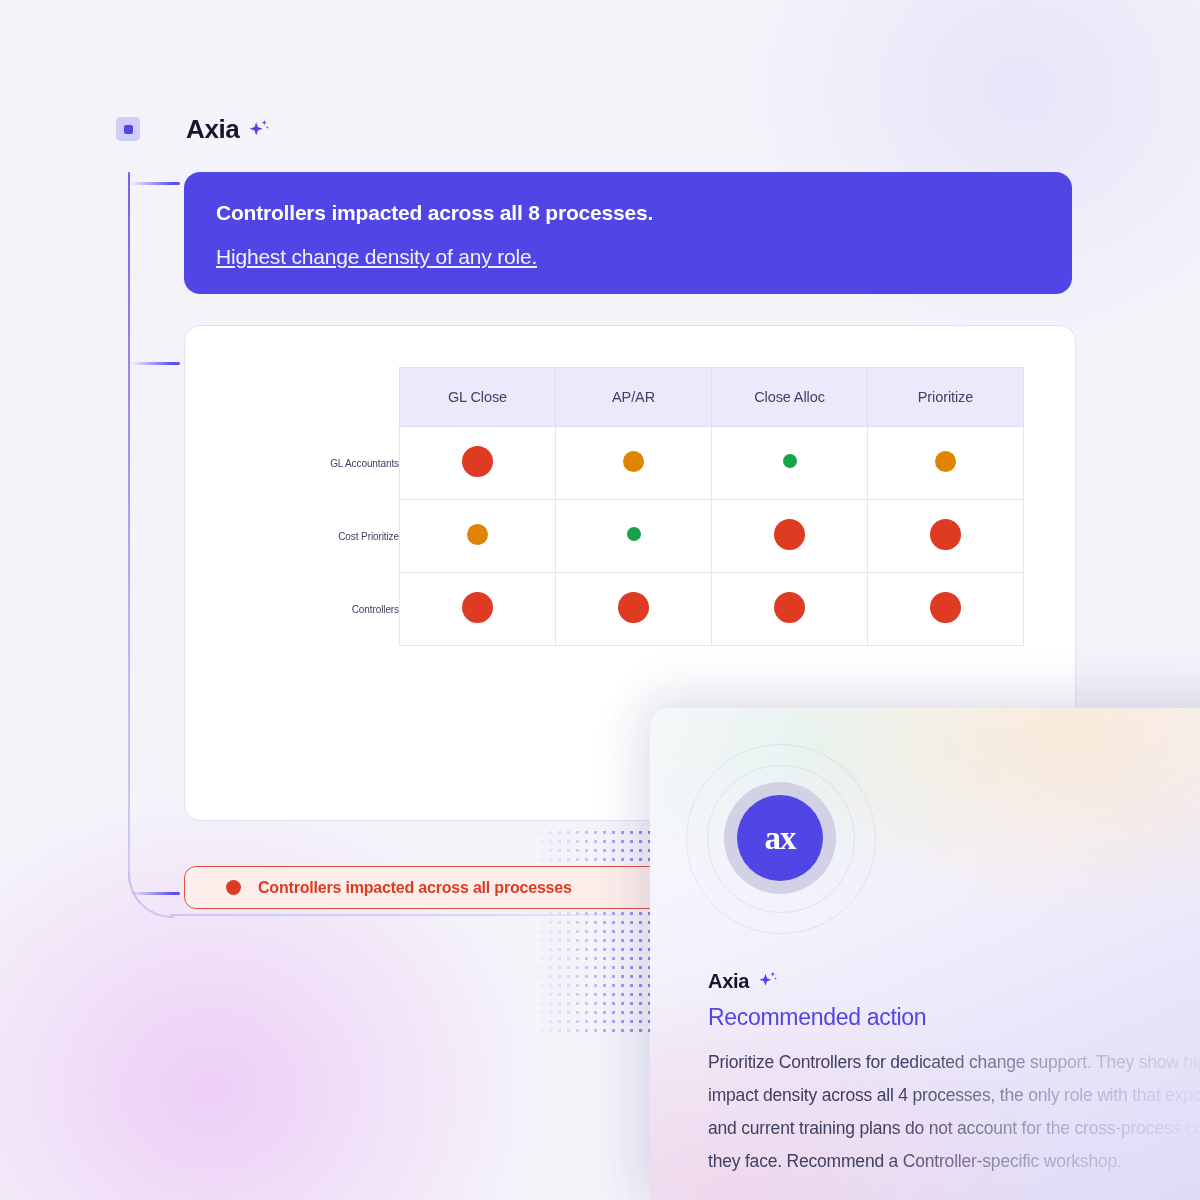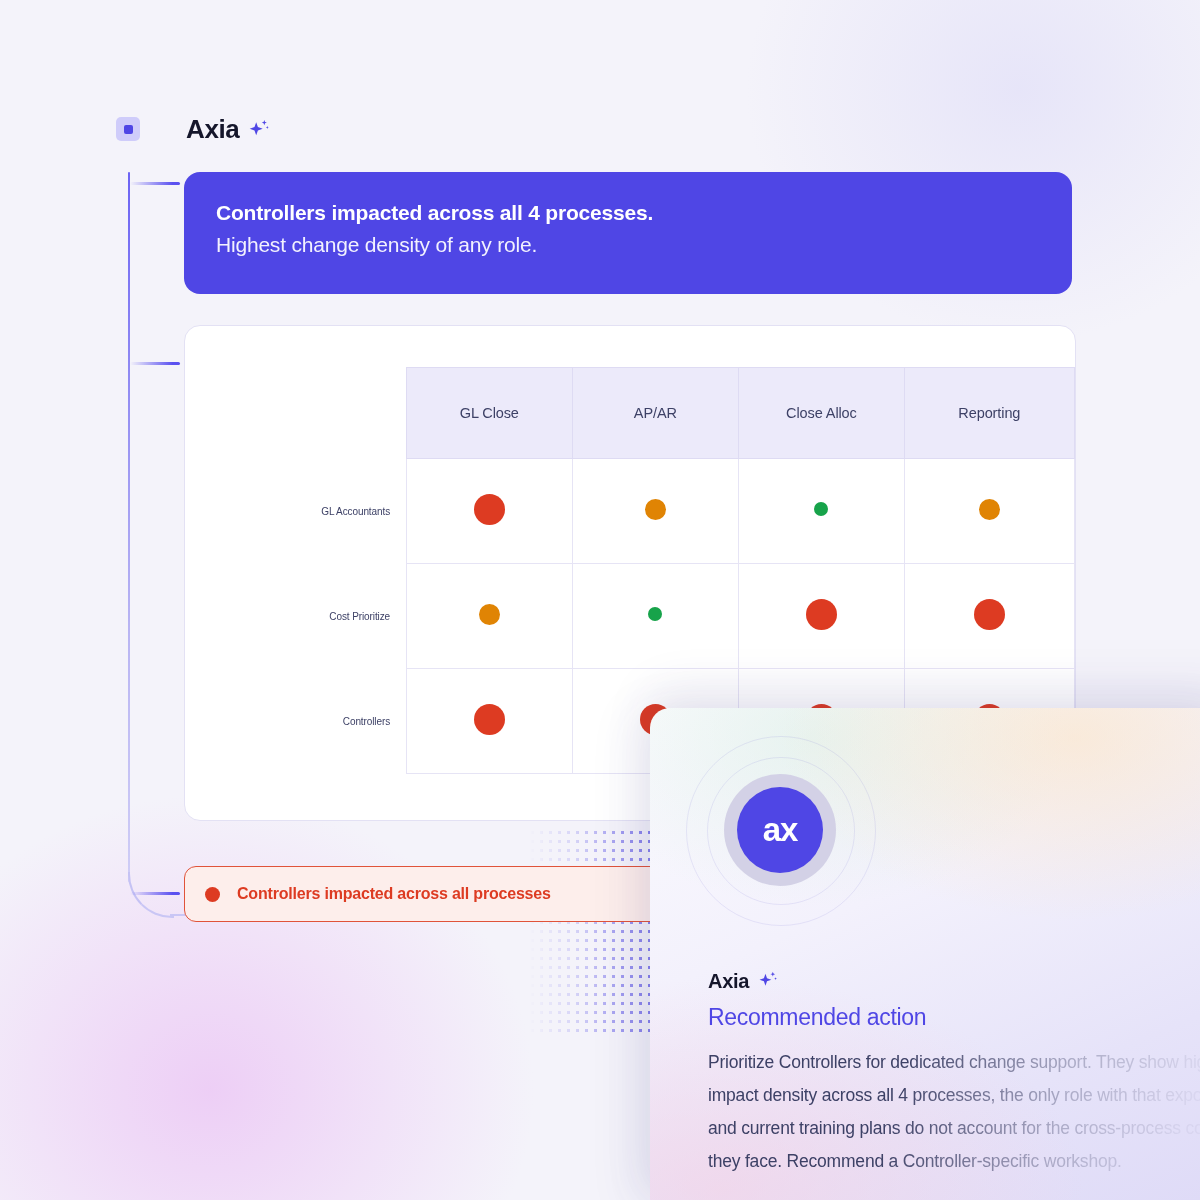--- a/index.html
+++ b/index.html
@@ -69,68 +69,68 @@
     opacity:.9;
   }
 
   
   .banner{
     position:absolute;left:184px;top:172px;width:888px;height:122px;
     background:#4f46e5;border-radius:16px;box-sizing:border-box;
     padding:28px 32px 0 32px;color:#fff;
   }
   .banner .l1{font-size:21px;font-weight:700;letter-spacing:-.2px;line-height:1.25;}
-  .banner .l2{font-size:21px;font-weight:400;letter-spacing:-.2px;line-height:1.25;margin-top:6px;color:#f2f1fe;}
+  .banner .l2{font-size:21px;font-weight:400;letter-spacing:-.2px;line-height:1.25;margin-top:18px;color:#f2f1fe;text-decoration:underline;}
 
   
   .card{
     position:absolute;left:184px;top:325px;width:892px;height:496px;
     background:#fff;border:1px solid #e3e1f4;border-radius:16px;box-sizing:border-box;
     overflow:hidden;
   }
   table.matrix{border-collapse:collapse;position:absolute;left:29px;top:41px;}
-  table.matrix th,table.matrix td{padding:16px;margin:0;}
+  table.matrix th,table.matrix td{padding:0;margin:0;}
   th.corner{width:185px;height:58px;border:none;background:transparent;}
   th.colhead{
     width:155px;height:58px;background:#eceafa;border:1px solid #dedbf3;
     font-size:14.5px;font-weight:400;color:#3d4166;letter-spacing:-.1px;text-align:center;
     vertical-align:middle;
   }
   td.rowhead{
     width:185px;height:72px;border:none;background:transparent;
     text-align:right;padding-right:27px;box-sizing:border-box;
     font-size:10px;color:#3d4166;letter-spacing:-.1px;vertical-align:middle;
   }
   td.cell{
     width:155px;height:72px;border:1px solid #e6e4f5;text-align:center;vertical-align:middle;
     background:#fff;
   }
   .dot{display:inline-block;border-radius:50%;}
 
   
   .alert{
-    position:absolute;left:184px;top:866px;width:608px;height:56px;
+    position:absolute;left:184px;top:866px;width:608px;height:43px;
     background:#fdeeeb;border:1px solid #e0533a;border-radius:12px;box-sizing:border-box;
-    display:flex;align-items:center;padding-left:20px;gap:17px;
+    display:flex;align-items:center;padding-left:41px;gap:17px;
   }
   .alert .adot{width:15px;height:15px;border-radius:50%;background:#dd3b22;flex:none;}
   .alert .atext{font-size:16px;font-weight:700;color:#dd3b22;letter-spacing:-.2px;}
 
   
   .overlay{
     position:absolute;left:650px;top:708px;width:590px;height:500px;
     border-radius:20px 20px 0 0;overflow:hidden;
     background:
       radial-gradient(520px 300px at 12% 96%, rgba(246,206,226,.55), rgba(246,206,226,0) 70%),
       radial-gradient(420px 260px at 72% 6%, rgba(252,226,190,.55), rgba(252,226,190,0) 70%),
       radial-gradient(360px 240px at 28% 6%, rgba(214,238,225,.5), rgba(214,238,225,0) 70%),
       linear-gradient(157deg,#fbfbfe 0%,#f3f1fc 38%,#e6e3f9 72%,#dedaf7 100%);
     box-shadow:0 -18px 48px rgba(60,50,130,.10), -18px 0 48px rgba(60,50,130,.07);
   }
-  .avatar-wrap{position:absolute;left:36px;top:28px;width:190px;height:190px;}
+  .avatar-wrap{position:absolute;left:36px;top:36px;width:190px;height:190px;font-family:Liberation Serif, serif;}
   .ring{position:absolute;border-radius:50%;border:1px solid rgba(121,112,210,.14);}
   .ring.r1{left:0;top:0;width:188px;height:188px;}
   .ring.r2{left:21px;top:21px;width:146px;height:146px;}
   .avatar-outer{
     position:absolute;left:38px;top:38px;width:112px;height:112px;border-radius:50%;
     background:#d3d1e6;display:flex;align-items:center;justify-content:center;
   }
   .avatar{
     width:86px;height:86px;border-radius:50%;background:#4f46e5;
     display:flex;align-items:center;justify-content:center;
@@ -180,33 +180,33 @@
       <svg width="22" height="22" viewBox="0 0 22 22">
         <path d="M8.2 4.2 L9.9 9.0 L14.7 10.7 L9.9 12.4 L8.2 17.2 L6.5 12.4 L1.7 10.7 L6.5 9.0 Z" fill="#4f46e5"></path>
         <path d="M16.3 2.0 L17.0 3.9 L18.9 4.6 L17.0 5.3 L16.3 7.2 L15.6 5.3 L13.7 4.6 L15.6 3.9 Z" fill="#4f46e5"></path>
         <path d="M19.3 7.9 L19.7 9.0 L20.8 9.4 L19.7 9.8 L19.3 10.9 L18.9 9.8 L17.8 9.4 L18.9 9.0 Z" fill="#4f46e5"></path>
       </svg>
     </span>
   </span>
 </div>
 
 <div class="banner">
-  <div class="l1">Controllers impacted across all 4 processes.</div>
+  <div class="l1">Controllers impacted across all 8 processes.</div>
   <div class="l2">Highest change density of any role.</div>
 </div>
 
 <div class="card">
   <table class="matrix">
     <thead>
       <tr>
         <th class="corner"></th>
       <th class="colhead">GL Close</th>
           <th class="colhead">AP/AR</th>
           <th class="colhead">Close Alloc</th>
-          <th class="colhead">Reporting</th>
+          <th class="colhead">Prioritize</th>
         </tr>
     </thead>
     <tbody>
         <tr>
           <td class="rowhead">GL Accountants</td>
           <td class="cell"><span class="dot" style="width: 31px; height: 31px; background: rgb(221, 59, 34);"></span></td>
           <td class="cell"><span class="dot" style="width: 21px; height: 21px; background: rgb(224, 132, 4);"></span></td>
           <td class="cell"><span class="dot" style="width: 14px; height: 14px; background: rgb(23, 163, 74);"></span></td>
           <td class="cell"><span class="dot" style="width: 21px; height: 21px; background: rgb(224, 132, 4);"></span></td>
         </tr>

